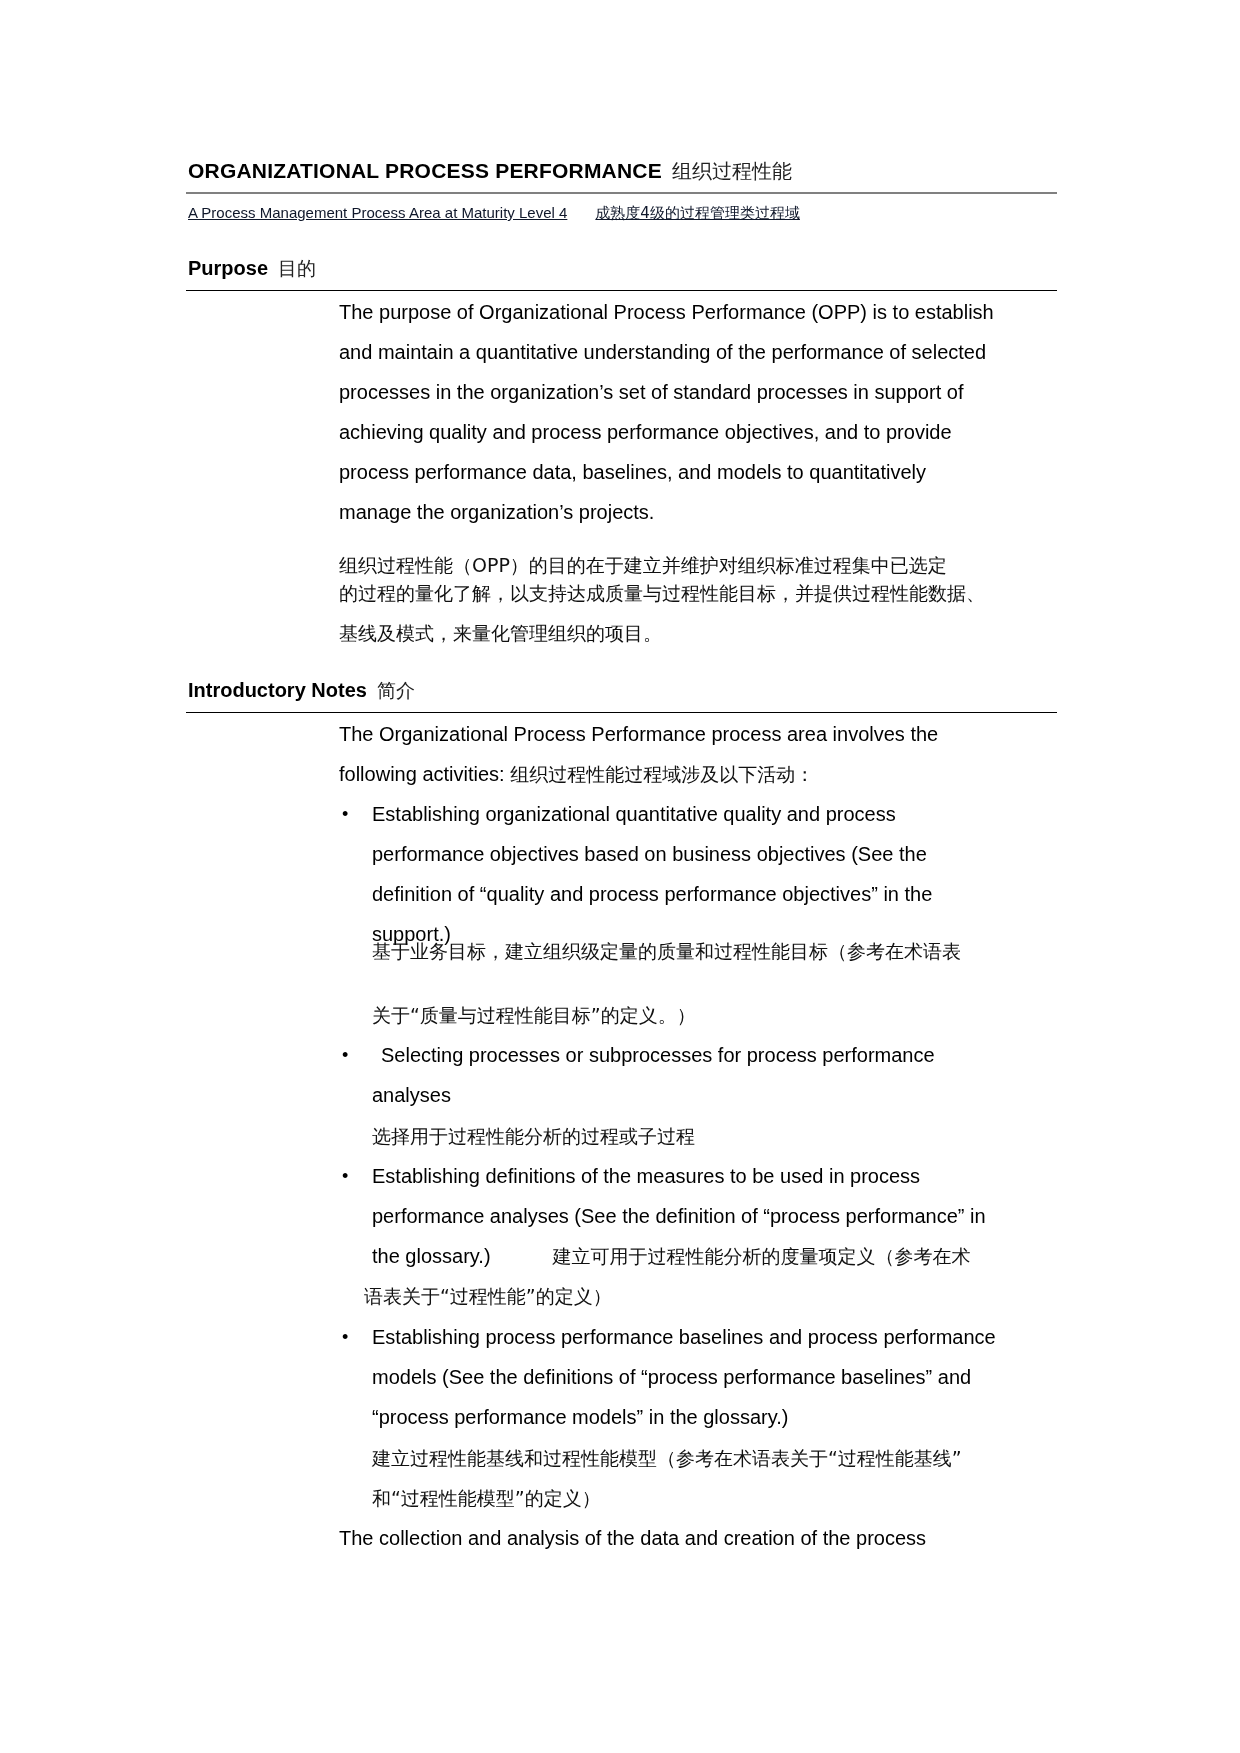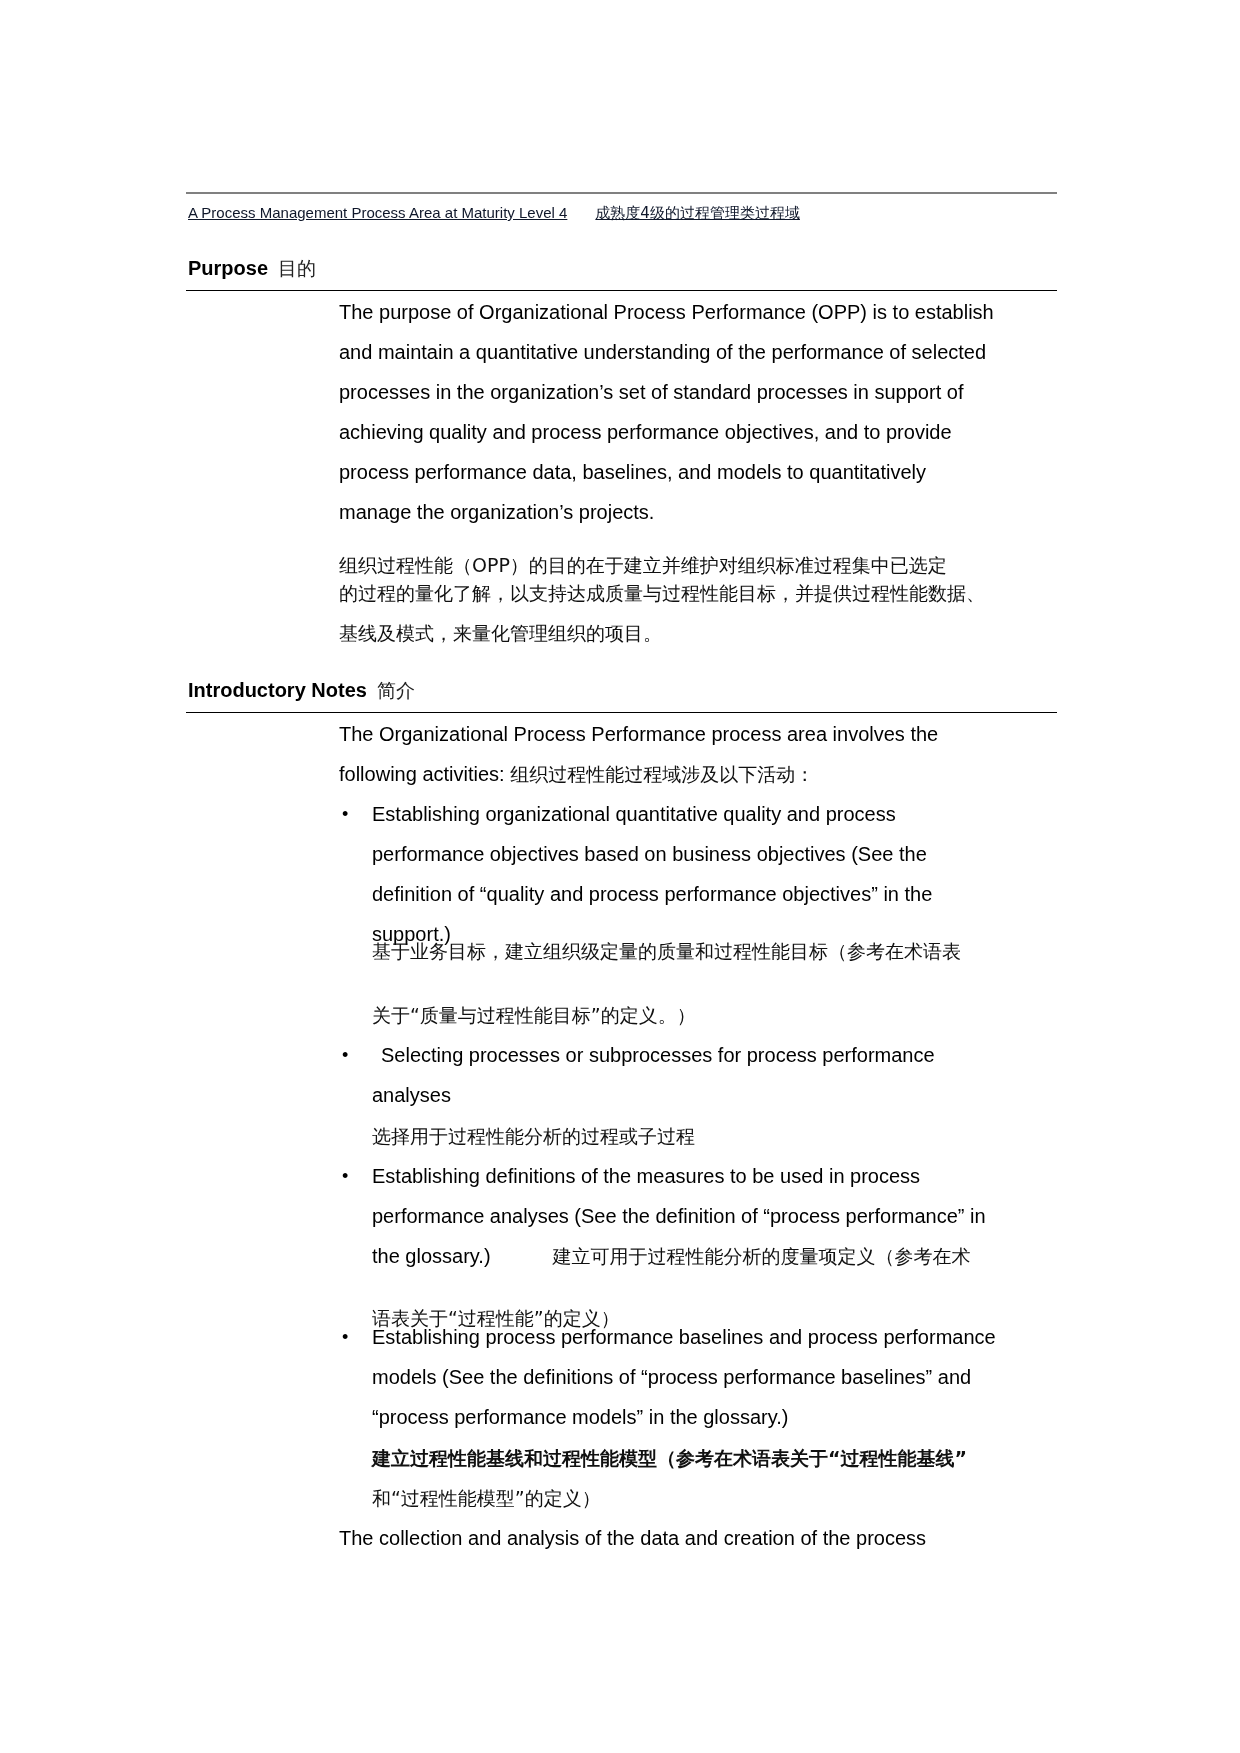--- a/index.html
+++ b/index.html
@@ -22,20 +22,23 @@
   .line { position: absolute; white-space: nowrap; font-family: "Liberation Sans", sans-serif; font-size: 20px; line-height: 24px; }
   .zh-line { font-family: "DejaVu Sans", sans-serif; font-size: 19px; color: #111; }
   .bullet { position: absolute; left: 342px; font-family: "Liberation Sans", sans-serif; font-size: 18px; line-height: 24px; }
   .gap { display: inline-block; width: 62px; }
 </style>
 </head>
 <body>
 
 <div class="page">
 
+  <div class="title">
+    <span class="title-en">ORGANIZATIONAL PROCESS PERFORMANCE</span><span class="title-zh">组织过程性能</span>
+  </div>
   <div class="rule-top"></div>
 
   <div class="subtitle">
     <span>A Process Management Process Area at Maturity Level 4</span><span class="subtitle-zh">成熟度4级的过程管理类过程域</span>
   </div>
 
   <div class="section-head" style="top:256px;">
     <span class="en">Purpose</span><span class="zh">目的</span>
   </div>
   <div class="rule-sec" style="top:290px;"></div>
@@ -81,27 +84,27 @@
       <div class="line zh-line" style="left:372px; top:1124px;">选择用于过程性能分析的过程或子过程</div>
     </div>
 
     <div>
       <span class="bullet" style="top:1164px;">•</span>
       <div class="line" style="left:372px; top:1164px;">Establishing definitions of the measures to be used in process</div>
       <div class="line" style="left:372px; top:1204px;">performance analyses (See the definition of “process performance” in</div>
       <div class="line" style="left:372px; top:1244px;">
         <span>the glossary.)</span><span class="gap"></span><span class="zh-line">建立可用于过程性能分析的度量项定义（参考在术</span>
       </div>
-      <div class="line zh-line" style="left:372px; top:1284px;margin-top:22px;">语表关于“过程性能”的定义）</div>
+      <div class="line zh-line" style="left:364px; top:1284px;">语表关于“过程性能”的定义）</div>
     </div>
 
     <div>
       <span class="bullet" style="top:1325px;">•</span>
       <div class="line" style="left:372px; top:1325px;">Establishing process performance baselines and process performance</div>
       <div class="line" style="left:372px; top:1365px;text-align:center;">models (See the definitions of “process performance baselines” and</div>
       <div class="line" style="left:372px; top:1405px;">“process performance models” in the glossary.)</div>
-      <div class="line zh-line" style="left:372px; top:1446px;font-weight:bold;">建立过程性能基线和过程性能模型（参考在术语表关于“过程性能基线”</div>
+      <div class="line zh-line" style="left:372px; top:1446px;">建立过程性能基线和过程性能模型（参考在术语表关于“过程性能基线”</div>
       <div class="line zh-line" style="left:372px; top:1486px;">和“过程性能模型”的定义）</div>
     </div>
 
     <div class="line" style="left:339px; top:1526px;">The collection and analysis of the data and creation of the process</div>
   </div>
 </div>
 
 </body></html>

